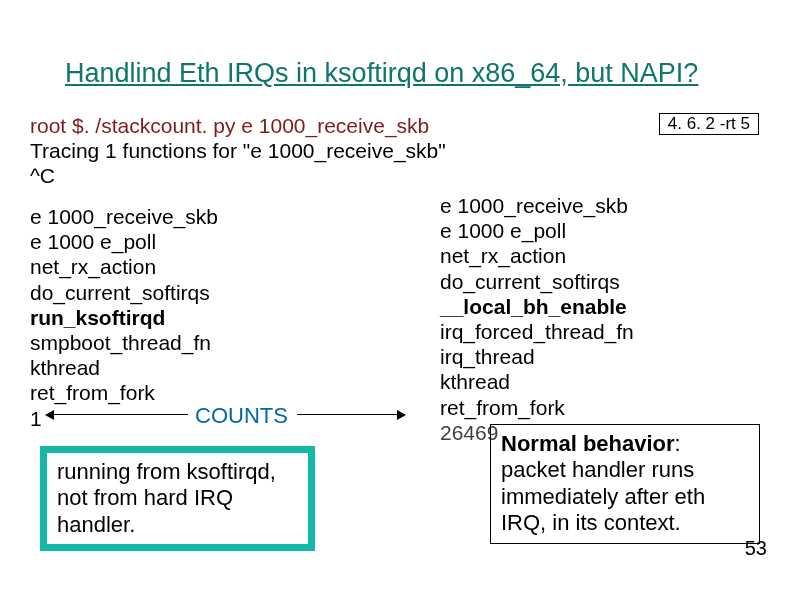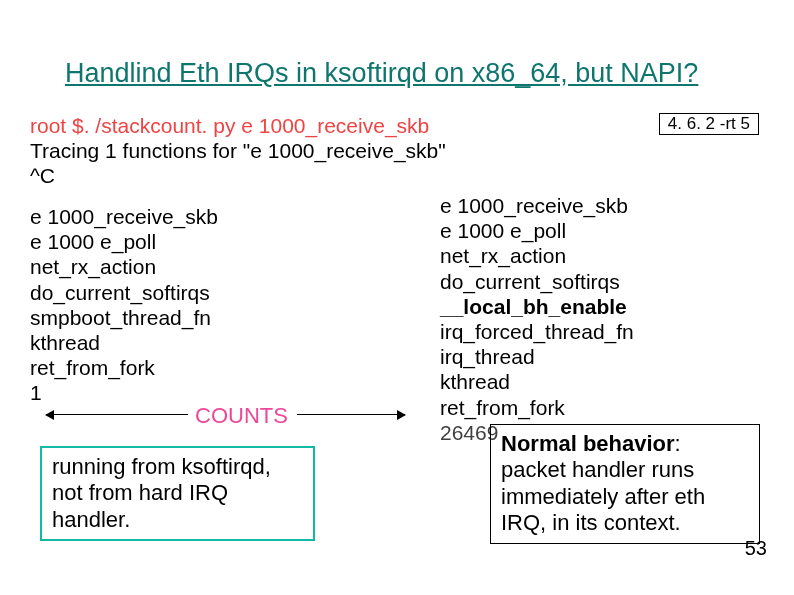--- a/index.html
+++ b/index.html
@@ -17,21 +17,21 @@
     left: 65px;
     font-size: 27px;
     text-decoration: underline;
     color: #0f766e;
   }
   .command {
     position: absolute;
     top: 114px;
     left: 30px;
     font-size: 21px;
-    color: #ef4444;
+    color: #7f1d1d;
   }
   .intro-line1 {
     position: absolute;
     top: 139px;
     left: 30px;
     font-size: 21px;
     color: #000;
   }
   .intro-line2 {
     position: absolute;
@@ -53,21 +53,21 @@
     top: 204px;
     left: 30px;
     font-size: 21px;
     line-height: 1.2;
   }
   .counts-label {
     position: absolute;
     top: 403px;
     left: 195px;
     font-size: 22px;
-    color: #ec4899;
+    color: #0369a1;
   }
   .arrow-left {
     position: absolute;
     top: 414px;
     left: 46px;
     width: 142px;
     height: 1px;
     border-top: 1.5px solid #000;
   }
   .arrow-left::before {
@@ -92,21 +92,21 @@
     right: -1px; top: -5px;
     border-left: 9px solid #000;
     border-top: 5px solid transparent;
     border-bottom: 5px solid transparent;
   }
   .left-note-box {
     position: absolute;
     top: 446px;
     left: 40px;
     width: 275px;
-    border: 2px solid #14b8a6;
+    border: 7px solid #14b8a6;
     padding: 6px 10px;
     font-size: 22px;
     line-height: 1.2;
   }
   .right-trace {
     position: absolute;
     top: 193px;
     left: 440px;
     font-size: 21px;
     line-height: 1.2;
@@ -140,20 +140,21 @@
 <div class="intro-line1">Tracing 1 functions for "e 1000_receive_skb"</div>
 <div class="intro-line2">^C</div>
 
 <div class="version-box">4. 6. 2 -rt 5</div>
 
 <div class="left-trace">
   <div>e 1000_receive_skb</div>
   <div>e 1000 e_poll</div>
   <div>net_rx_action</div>
   <div>do_current_softirqs</div>
+  <div class="bold">run_ksoftirqd</div>
   <div>smpboot_thread_fn</div>
   <div>kthread</div>
   <div>ret_from_fork</div>
   <div>1</div>
 </div>
 
 <div class="counts-label">COUNTS</div>
 <div class="arrow-left"></div>
 <div class="arrow-right"></div>
 

